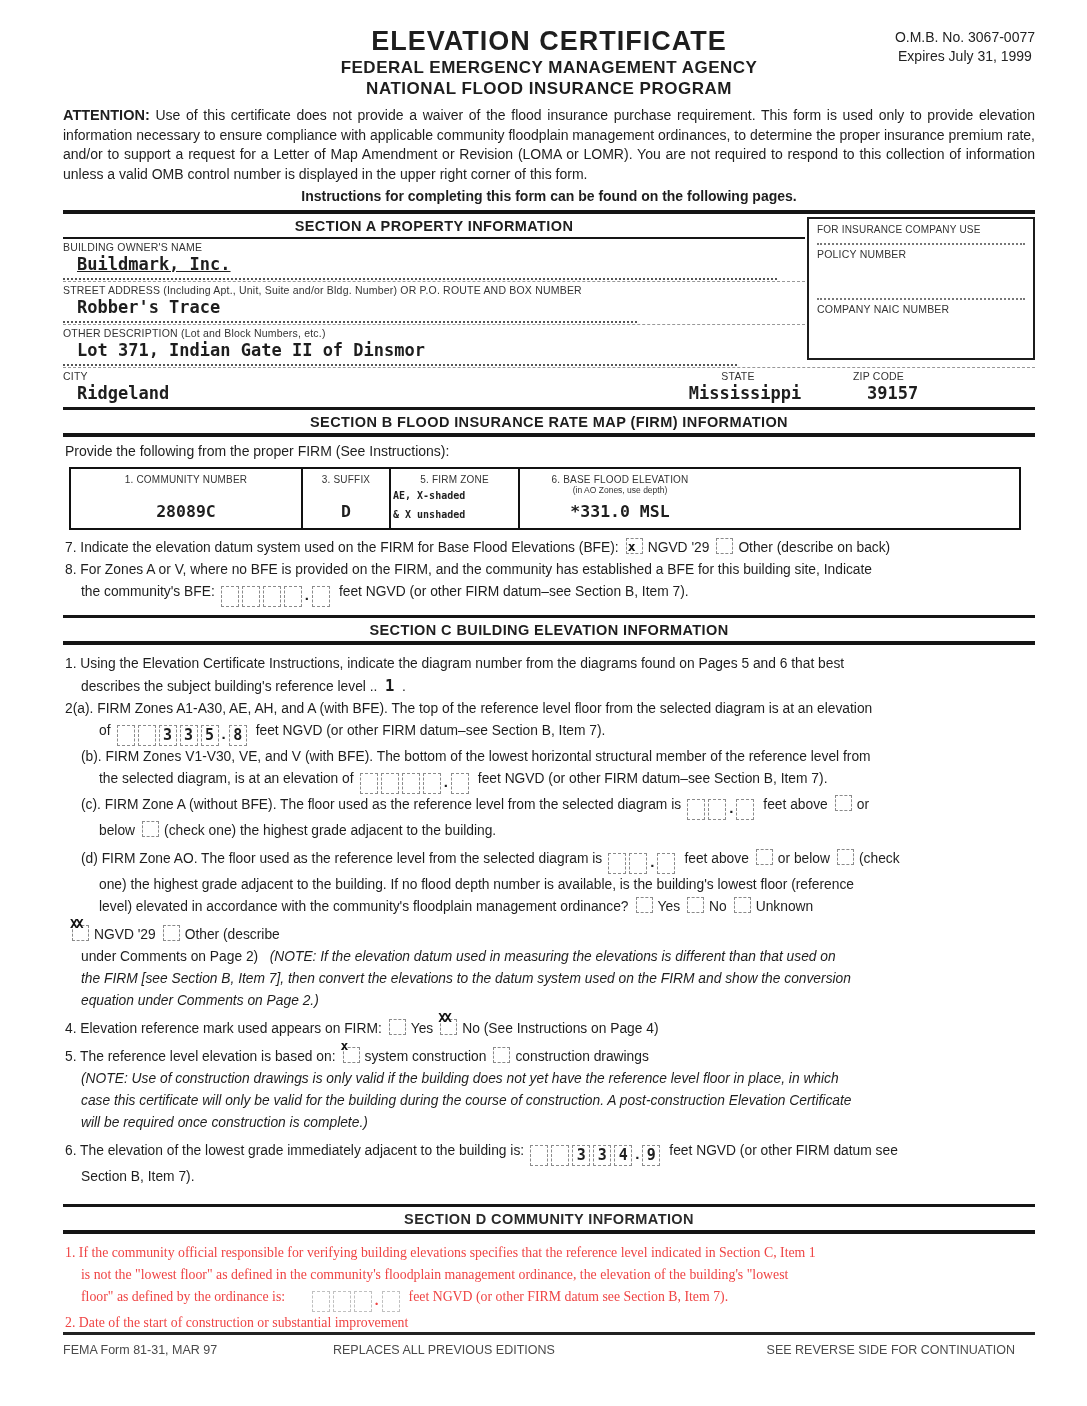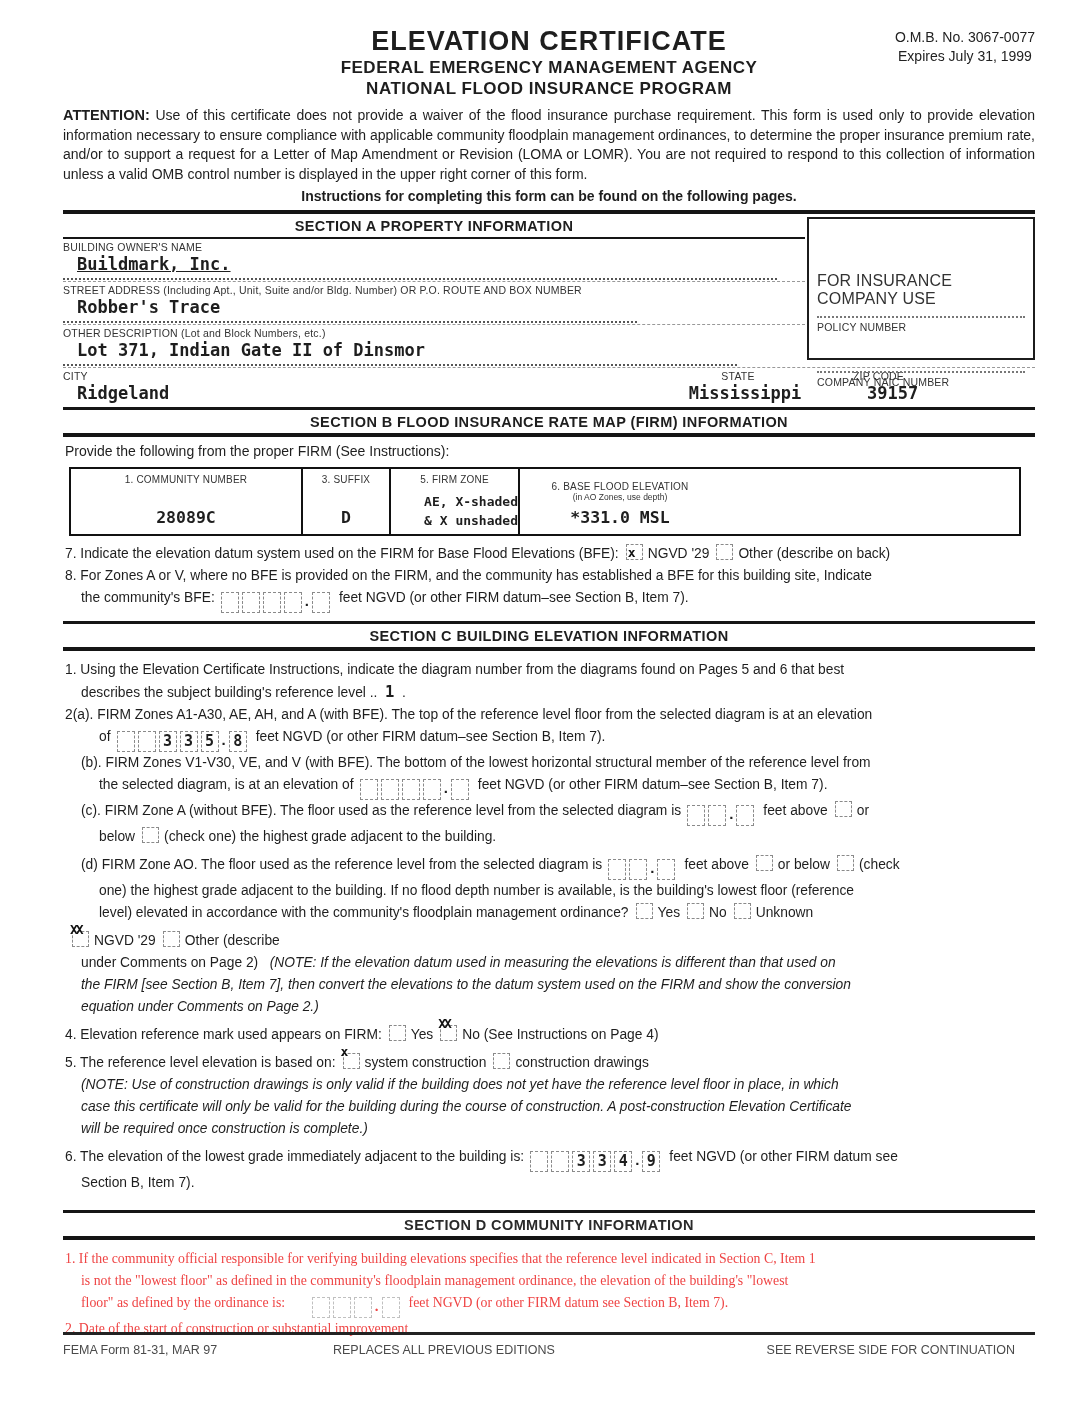--- a/index.html
+++ b/index.html
@@ -18,42 +18,42 @@
   .rule{background:#151515;}
   .r3{height:3.5px;}
   .r2{height:2px;}
 
   .sec-title{font-size:14.5px;font-weight:bold;letter-spacing:.4px;text-align:center;padding:4px 0 3px 0;}
 
   
   .secA{position:relative;}
   .secA-left{width:742px;}
   .insbox{position:absolute;top:3px;right:0;width:228px;height:143px;border:2px solid #1c1c1c;box-sizing:border-box;padding:5px 8px;background:#fff;}
-  .ins-title{font-size:16px;color:#333;letter-spacing:.2px;margin-bottom:8px;margin-top:48px;}
+  .ins-title{font-size:10px;color:#333;letter-spacing:.2px;margin-bottom:8px;}
   .dotline{border-top:2px dotted #777;margin:4px 0 3px 0;}
   .flabel{font-size:10.5px;color:#333;letter-spacing:.2px;}
   .fvalue{font-family:"DejaVu Sans Mono",monospace;font-weight:bold;font-size:17px;padding:1px 0 0 14px;height:24px;}
   .u-owner{border-bottom:2px dotted #555;width:700px;text-decoration:underline;}
   .u-street{border-bottom:2px dotted #555;width:560px;}
   .u-other{border-bottom:2px dotted #555;width:660px;}
   .field{border-bottom:1px dashed #999;padding:2px 0 1px 0;}
   .city-row{display:flex;border-top:1px dashed #999;padding-top:2px;}
   .city-col{width:560px;}
   .state-col{width:230px;text-align:center;}
   .zip-col{width:160px;}
 
   
   .b-intro{font-size:14px;margin:6px 0 8px 2px;}
   .btable{display:flex;border:2.5px solid #111;width:952px;margin-left:6px;box-sizing:border-box;}
   .bcol{border-right:2px solid #111;box-sizing:border-box;display:flex;flex-direction:column;}
-  .bcol:last-child{border-right:none;margin-top:7px;}
+  .bcol:last-child{border-right:none;}
   .bhead{font-size:10px;color:#333;text-align:center;padding:5px 2px 1px 2px;letter-spacing:.2px;}
   .bhsub{font-size:8.5px;color:#333;text-align:center;}
   .bval{font-family:"DejaVu Sans Mono",monospace;font-weight:bold;font-size:16.5px;text-align:center;padding:6px 0 7px 0;margin-top:auto;}
-  .bval.zone{white-space:pre-line;text-align:right;font-size:13px;line-height:19px;padding:0 0 4px 2px;}
+  .bval.zone{white-space:pre-line;text-align:left;font-size:10px;line-height:19px;padding:0 0 4px 2px;}
 
   
   .ln{font-size:13.8px;line-height:22px;margin:0 0 0 2px;white-space:nowrap;}
   .gap{height:6px;}
   .ind{margin-left:18px;}
   .ind2{margin-left:36px;}
   .it{font-style:italic;}
   .tv{font-family:"DejaVu Sans Mono",monospace;font-weight:bold;font-size:15.5px;}
 
   

